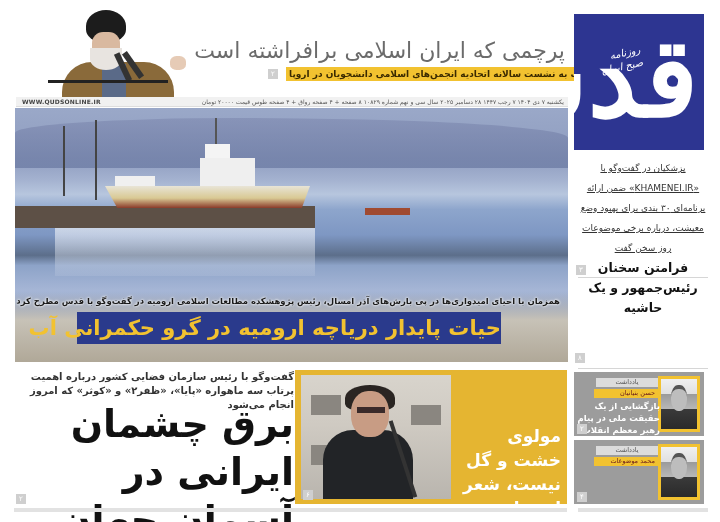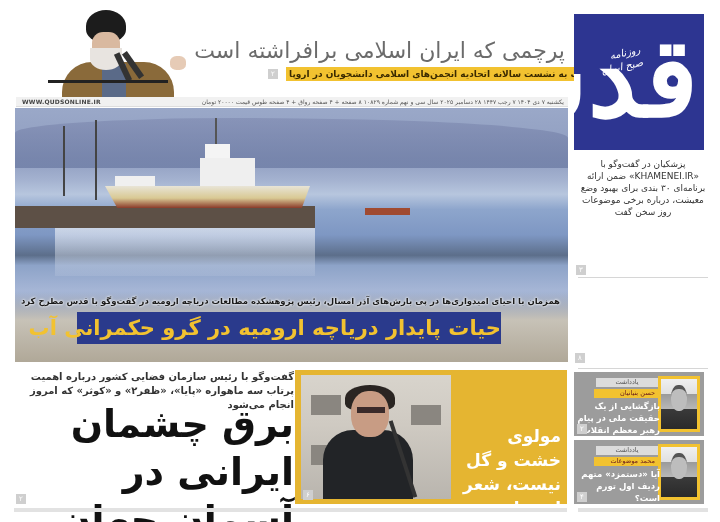--- a/index.html
+++ b/index.html
@@ -45,21 +45,21 @@
   .pole2 { position: absolute; left: 80px; top: 12px; width: 2px; height: 80px; background: #444; }
   .boat { position: absolute; left: 350px; top: 100px; width: 45px; height: 7px; background: #a04a30; }
   .reflection { position: absolute; left: 40px; top: 118px; width: 260px; height: 50px; background: linear-gradient(180deg, rgba(255,255,255,0.6), rgba(200,210,230,0.2)); }
   .lake-shore { position: absolute; left: 0; bottom: 0; width: 100%; height: 70px; background: linear-gradient(180deg, rgba(0,0,0,0) 0%, #c7c2b7 40%, #b0a898 100%); }
 
   .lake-kicker { position: absolute; left: 30px; top: 296px; width: 530px; font-size: 8.5px; font-weight: bold; color: #1a1a1a; text-shadow: 0 0 3px #fff, 0 0 2px #fff; white-space: nowrap; }
   .lake-title { position: absolute; left: 77px; top: 312px; width: 424px; height: 32px; background: #2a3a8c; color: #f2c230; font-size: 21px; font-weight: bold; line-height: 32px; text-align: center; white-space: nowrap; }
 
   
   .rc-text { position: absolute; left: 578px; width: 130px; }
-  .rc-kicker { font-size: 9px; line-height: 12px; color: #333; text-align: center; }
+  .rc-kicker { font-size: 9px; line-height: 20px; color: #333; text-align: center; text-decoration: underline; }
   .rc-title { font-size: 12.5px; line-height: 20px; font-weight: bold; color: #111; text-align: center; }
   .rc-divider { position: absolute; left: 578px; width: 130px; height: 1px; background: #d6d6d6; }
 
   
   .space-kicker { position: absolute; left: 14px; top: 370px; width: 280px; font-size: 10px; line-height: 14px; font-weight: bold; color: #333; }
   .space-title { position: absolute; left: 14px; top: 400px; width: 280px; font-size: 38px; line-height: 48px; font-weight: bold; color: #111; }
 
   .music-box { position: absolute; left: 295px; top: 370px; width: 272px; height: 134px; background: #e5b531; }
   .music-photo { position: absolute; left: 6px; top: 5px; width: 150px; height: 124px; background: linear-gradient(180deg, #d8d4cc 0%, #cfcac2 40%, #b9b5ae 100%); overflow: hidden; }
   .mp-window { position: absolute; background: #8a8680; }
@@ -116,26 +116,27 @@
   <div class="reflection"></div>
   <div class="lake-rocks"></div>
   <div class="ship-mast"></div>
   <div class="ship-bridge"></div>
   <div class="ship-cabin"></div>
   <div class="ship-front"></div>
   <div class="ship-hull"></div>
   <div class="boat"></div>
   <div class="lake-shore"></div>
 </div>
-<div class="lake-kicker rtl">همزمان با احیای امیدواری‌ها در پی بارش‌های آذر امسال، رئیس پژوهشکده مطالعات دریاچه ارومیه در گفت‌وگو با قدس مطرح کرد</div>
+<div class="lake-kicker rtl">همزمان با احیای امیدواری‌ها در پی بارش‌های آذر امسال، رئیس پژوهشکده مطالعات اسلامی ارومیه در گفت‌وگو با قدس مطرح کرد</div>
 <div class="lake-title rtl">حیات پایدار دریاچه ارومیه در گرو حکمرانی آب</div>
 <div class="page-badge" style="left:575px; top:353px;">۸</div>
 
 <div class="rc-text rtl" style="top:158px;">
   <div class="rc-kicker">پزشکیان در گفت‌وگو با «KHAMENEI.IR» ضمن ارائه برنامه‌ای ۳۰ بندی برای بهبود وضع معیشت، درباره برخی موضوعات روز سخن گفت</div>
+  <div class="rc-title">فرامتن سخنان رئیس‌جمهور و یک حاشیه</div>
 </div>
 <div class="page-badge" style="left:576px; top:265px;">۳</div>
 <div class="rc-divider" style="top:277px;"></div>
 
 <div class="rc-text rtl" style="top:284px;">
 </div>
 <div class="rc-divider" style="top:368px;"></div>
 
 <div class="note-card" style="top:372px;">
   <div class="note-photo">
@@ -145,21 +146,20 @@
   <div class="note-author rtl">حسن بنیانیان</div>
   <div class="note-title rtl">بازگشایی از یک حقیقت ملی در پیام رهبر معظم انقلاب</div>
   <div class="page-badge" style="left:3px; top:52px;">۲</div>
 </div>
 <div class="note-card" style="top:440px;">
   <div class="note-photo">
       <div class="note-photo-inner"></div>
     </div>
   <div class="note-label rtl">یادداشت</div>
   <div class="note-author rtl">محمد موضوعات</div>
-  <div class="note-title rtl">آیا «دستمزد» متهم ردیف اول تورم است؟</div>
   <div class="page-badge" style="left:3px; top:52px;">۴</div>
 </div>
 
 <div class="space-kicker rtl">گفت‌وگو با رئیس سازمان فضایی کشور درباره اهمیت پرتاب سه ماهواره «پایا»، «ظفر۲» و «کوثر» که امروز انجام می‌شود</div>
 <div class="space-title rtl">برق چشمان ایرانی در آسمان جهان</div>
 <div class="page-badge" style="left:16px; top:494px;">۲</div>
 
 <div class="music-box">
   <div class="music-photo">
     <div class="mp-window" style="left:10px; top:20px; width:30px; height:20px;"></div>

